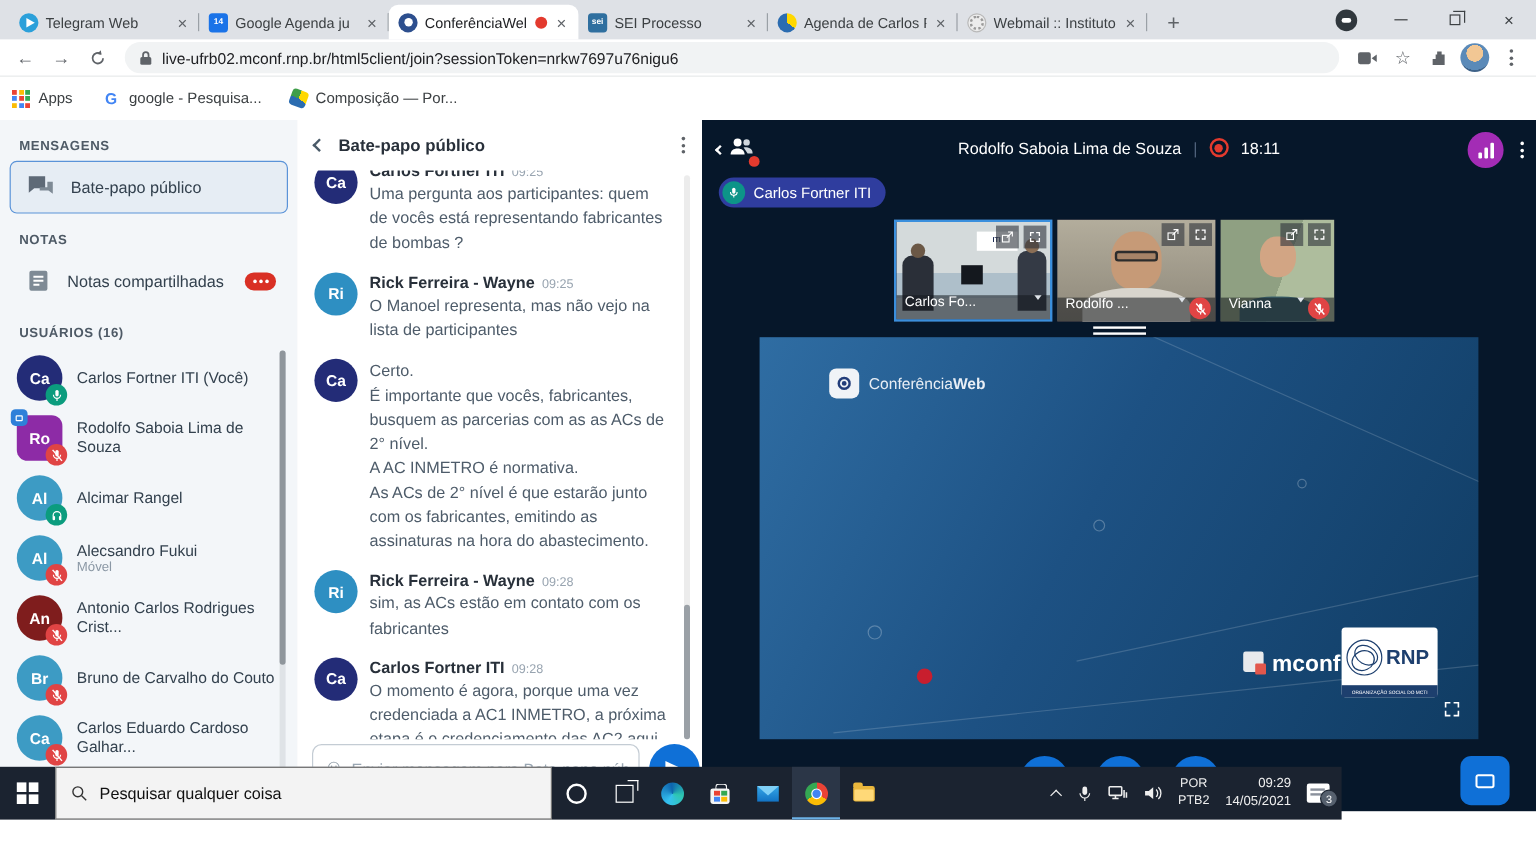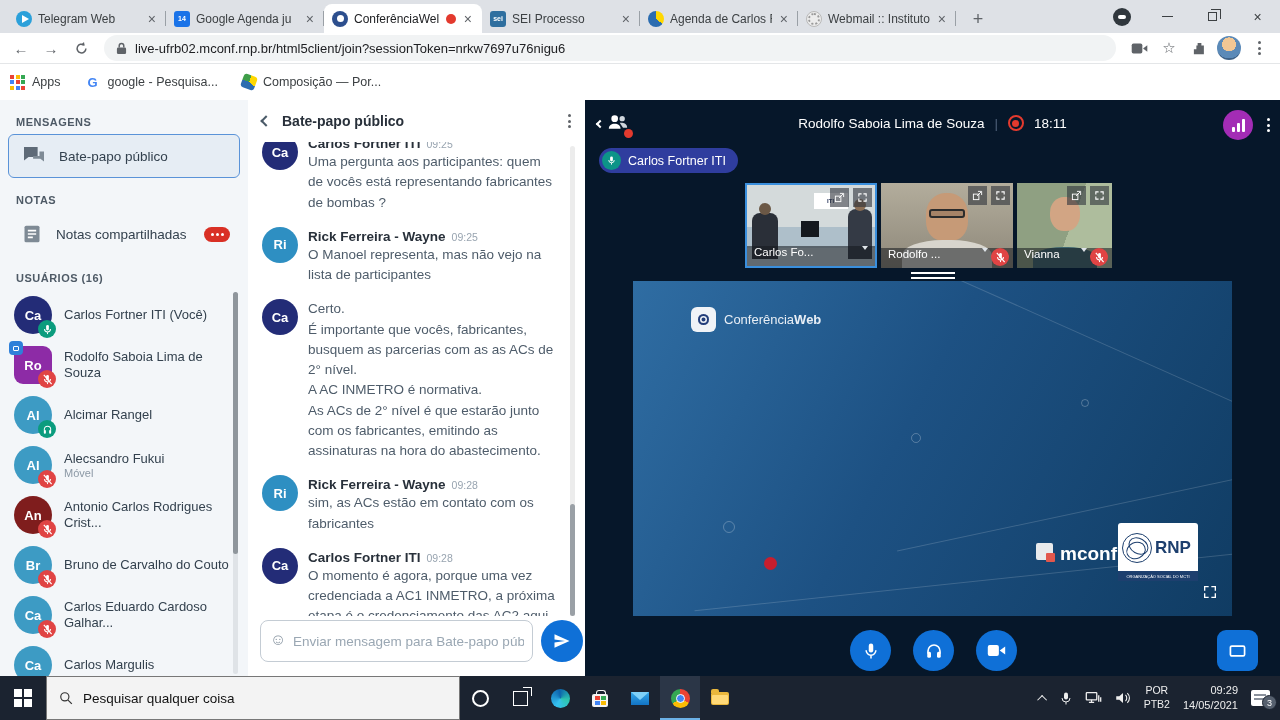--- a/index.html
+++ b/index.html
@@ -239,21 +239,21 @@
   #rnp-sub { height:10px; background:#1d3f6e; color:#fff; font-size:4px; display:flex;
     align-items:center; justify-content:center; margin:2px -4px 0 -4px; white-space:nowrap; }
   #pres-fullscreen { position:absolute; right:14px; bottom:12px; }
 
   #actionbar { position:absolute; left:0; right:0; top:530px; height:44px; }
   .act-btn { position:absolute; top:0; width:41px; height:41px; border-radius:50%;
     background:#0f70d7; border:none; display:flex; align-items:center; justify-content:center; }
   .act-btn.square { border-radius:9px; }
 
   
-  #taskbar { position:absolute; left:0; top:676px; width:1280px; height:44px; background:#1b2330;
+  #taskbar { position:absolute; left:0; top:639px; width:1118px; height:44px; background:#1b2330;
     display:flex; align-items:center; color:#eee; }
   #start-btn { width:46px; height:44px; display:flex; align-items:center; justify-content:center; }
   .win-logo { display:grid; grid-template-columns:8px 8px; grid-auto-rows:8px; gap:1.5px; }
   .win-logo i { background:#fff; }
   #tb-search { width:414px; height:44px; background:#f3f3f3; border:1px solid #777;
     display:flex; align-items:center; gap:10px; padding:0 12px; color:#111; font-size:13.5px; }
   .tb-icon { width:40px; height:44px; display:flex; align-items:center; justify-content:center;
     position:relative; }
   .tb-icon.active { background:#2b3647; box-shadow:inset 0 -2px 0 #6cb2e8; }
   .cortana-ring { width:17px; height:17px; border:2px solid #fff; border-radius:50%; }

